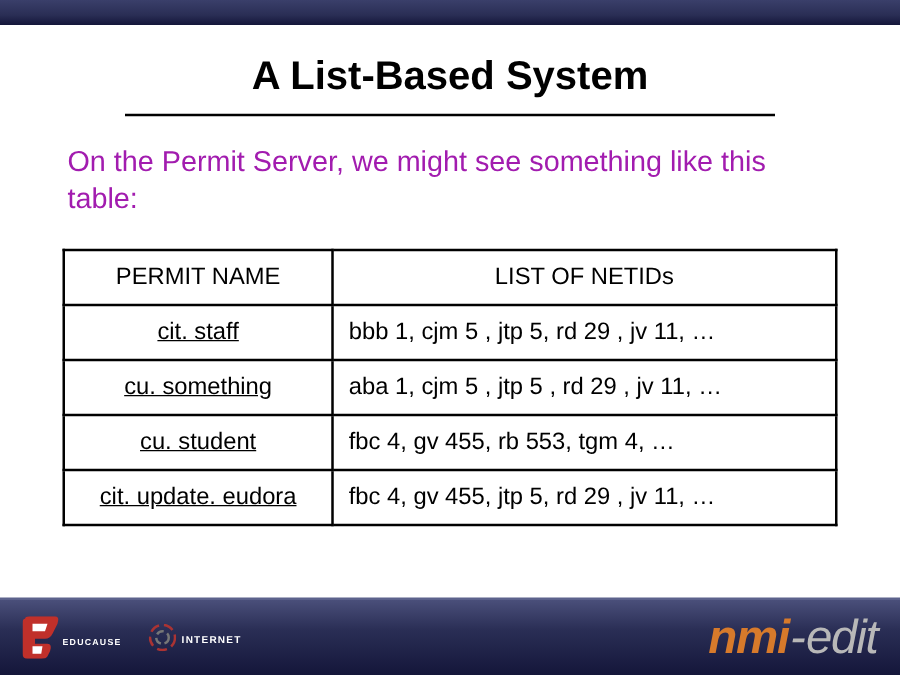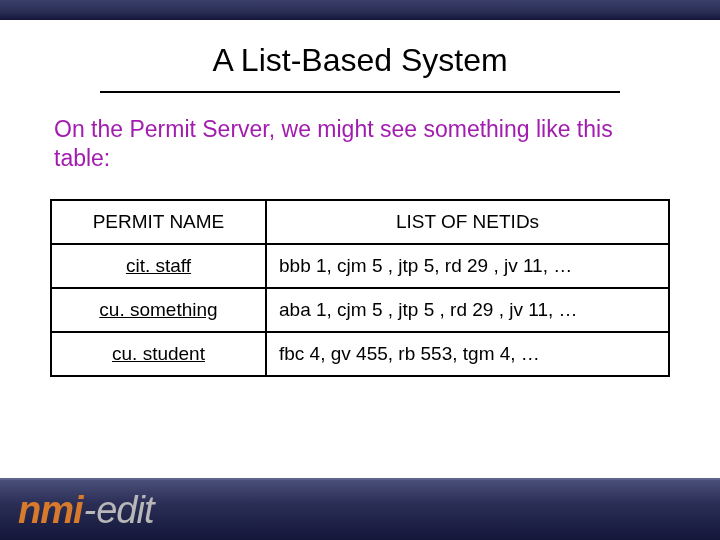--- a/index.html
+++ b/index.html
@@ -14,21 +14,21 @@
     height: 20px;
     background: linear-gradient(to bottom, #3a3f6a 0%, #2a2e55 60%, #14163a 100%);
   }
   .content {
     flex: 1;
     background: #fff;
     padding: 12px 50px 0 50px;
   }
   .title {
     font-size: 32px;
-    font-weight: 400;
+    font-weight: 700;
     color: #000;
     text-align: center;
     padding: 10px 20px 12px 20px;
     border-bottom: 2px solid #000;
     width: 520px;
     margin: 0 auto 22px auto;
   }
   .intro {
     font-size: 23px;
     color: #a21caf;
@@ -141,22 +141,51 @@
         <td class="plist">bbb 1, cjm 5 , jtp 5, rd 29 , jv 11, …</td>
       </tr>
       <tr>
         <td class="pname">cu. something</td>
         <td class="plist">aba 1, cjm 5 , jtp 5 , rd 29 , jv 11, …</td>
       </tr>
       <tr>
         <td class="pname">cu. student</td>
         <td class="plist">fbc 4, gv 455, rb 553, tgm 4, …</td>
       </tr>
+      <tr>
+        <td class="pname">cit. update. eudora</td>
+        <td class="plist">fbc 4, gv 455, jtp 5, rd 29 , jv 11, …</td>
+      </tr>
     </tbody>
   </table>
 </div>
 
 <div class="footer">
+  <div class="footer-left">
+
+    <div class="educause-logo">
+      <div class="edu-e">
+        <svg viewBox="0 0 30 34">
+          <path d="M2 2 Q2 0 6 0 L26 0 Q30 0 28 6 L24 14 Q22 18 18 18 L10 18 L10 22 L20 22 Q24 22 22 28 L20 32 Q19 34 15 34 L4 34 Q0 34 0 30 L0 6 Q0 2 2 2 Z" fill="#c0302a"></path>
+          <path d="M8 6 L20 6 L18 12 L8 12 Z M8 24 L16 24 L15 30 L8 30 Z" fill="#fff"></path>
+        </svg>
+      </div>
+      <div class="edu-text">EDUCAUSE</div>
+    </div>
+
+    <div class="internet2-logo">
+      <div class="i2-swirl">
+        <svg viewBox="0 0 22 22">
+          <circle cx="11" cy="11" r="10" fill="none" stroke="#a33" stroke-width="2" stroke-dasharray="8 4"></circle>
+          <circle cx="11" cy="11" r="5" fill="none" stroke="#777" stroke-width="2" stroke-dasharray="6 3"></circle>
+        </svg>
+      </div>
+      <div>
+        <span class="i2-text">INTERNET</span>
+      </div>
+    </div>
+
+  </div>
 
   <div class="nmi-logo">
     <span class="nmi-nmi">nmi</span><span class="nmi-dash">-</span><span class="nmi-edit">edit</span>
   </div>
 </div>
 
 </body></html>

